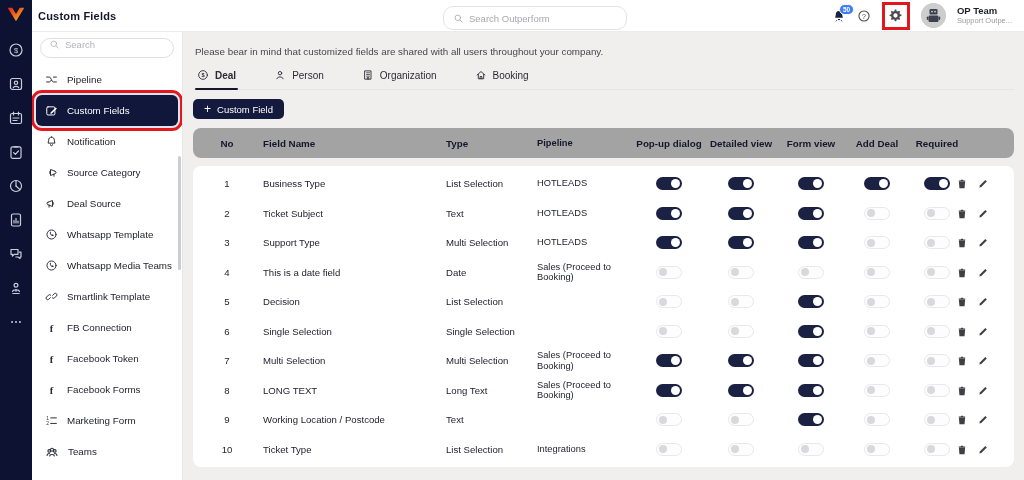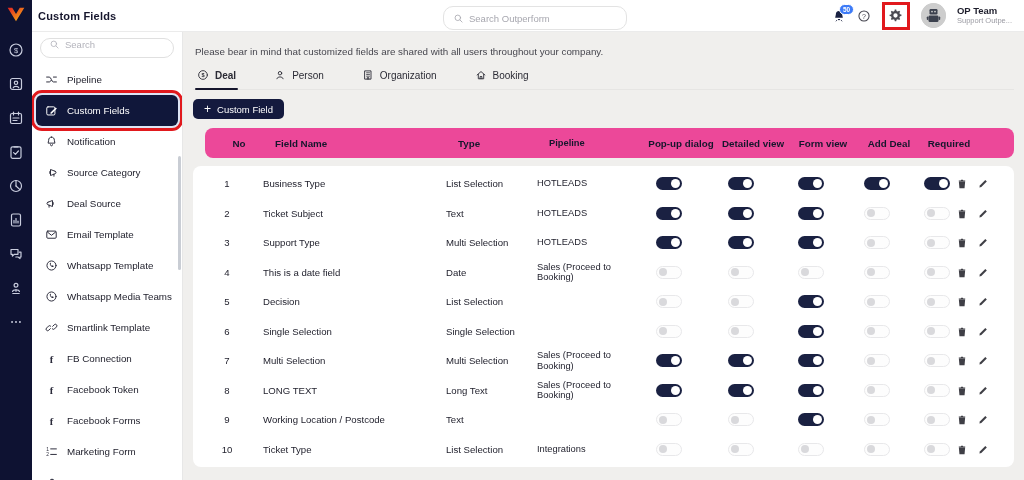--- a/index.html
+++ b/index.html
@@ -49,21 +49,21 @@
   .notice { font-size:9.8px; color:#46464e; margin:0 0 10px 2px; }
   .tabs { display:flex; gap:34px; border-bottom:1px solid #e6e5e3; padding:0 2px; }
   .tab { display:flex; align-items:center; gap:6px; padding:2px 2px 8px 2px; font-size:10px; color:#2b2b35; position:relative; cursor:pointer; }
   .tab .icn { color:#2b2b35; display:flex; }
   .tab.active { font-weight:700; }
   .tab.active::after { content:""; position:absolute; left:0; right:0; bottom:-1px; height:2px; background:#15152c; border-radius:1px; }
   .add-btn { margin-top:9px; background:#141a3e; color:#fff; border:none; border-radius:5px; height:20px; padding:0 11px; font-size:9.5px; font-family:inherit; display:inline-flex; align-items:center; gap:6px; cursor:pointer; }
   .add-btn .plus { font-size:12px; font-weight:400; line-height:1; }
 
   .grid { display:grid; grid-template-columns:22px 24px 204px 90px 100px 72px 72px 68px 64px 56px 1fr; align-items:center; }
-  .table-head { margin-top:9px; background:#ec4899; border-radius:8px; height:30px; font-size:9.8px; font-weight:700; color:#16162c;margin-left:12px; }
+  .table-head { margin-top:9px; background:#a3a3a3; border-radius:8px; height:30px; font-size:9.8px; font-weight:700; color:#16162c; }
   .table-body { margin-top:8px; background:#fff; border-radius:8px; padding:3px 0; }
   .trow { height:29.5px; font-size:9.6px; color:#23232f; }
   .c-center { text-align:center; }
   .c-name { padding-left:24px; text-align:left; }
   .c-type { padding-left:3px; text-align:left; }
   .c-pipeline { padding-left:4px; text-align:left; font-size:9.3px; line-height:1.15; padding-right:8px; }
   .handle { width:11px; height:7px; margin:0 auto; background-image:radial-gradient(circle, #9b9ba5 1px, transparent 1.2px); background-size:4px 4px; background-position:0 0; cursor:grab; }
   .toggle { width:26px; height:13px; border-radius:7px; position:relative; justify-self:center; cursor:pointer; }
   .toggle.on { background:#1a2142; }
   .toggle.on::after { content:""; position:absolute; right:2px; top:2px; width:9px; height:9px; border-radius:50%; background:#fff; }
@@ -278,29 +278,20 @@
           </div>
           <div class="menu-item">
             <span class="icn">
               <svg width="13" height="13" viewBox="0 0 16 16" fill="none" stroke="currentColor" stroke-width="1.2" stroke-linecap="round" stroke-linejoin="round">
                 <path d="M3.5 6.5L9.2 4.3v7.4L3.5 9.5a1.6 1.6 0 0 1 0-3z"></path>
                 <path d="M9.2 5.5c1.6.5 1.6 4.5 0 5"></path>
                 <path d="M5 10v2.6"></path>
               </svg>
             </span>
             <span>Deal Source</span>
-          </div>
-          <div class="menu-item">
-            <span class="icn">
-              <svg width="13" height="13" viewBox="0 0 16 16" fill="none" stroke="currentColor" stroke-width="1.2" stroke-linecap="round" stroke-linejoin="round">
-                <rect x="2.2" y="3.8" width="11.6" height="8.8" rx="1.3"></rect>
-                <path d="M3 5l5 4 5-4"></path>
-              </svg>
-            </span>
-            <span>Email Template</span>
           </div>
           <div class="menu-item">
             <span class="icn">
               <svg width="13" height="13" viewBox="0 0 16 16" fill="none" stroke="currentColor" stroke-width="1.2" stroke-linecap="round" stroke-linejoin="round">
                 <circle cx="8" cy="8" r="5.6"></circle>
                 <path d="M6 5.2c-.7 1.9 2.2 5 4.2 4.6l.5-1.1-1.5-.9-.6.5c-.8-.3-1.5-1-1.8-1.8l.6-.6-.8-1.5z" fill="currentColor" stroke="none"></path>
               </svg>
             </span>
             <span>Whatsapp Template</span>
           </div>

